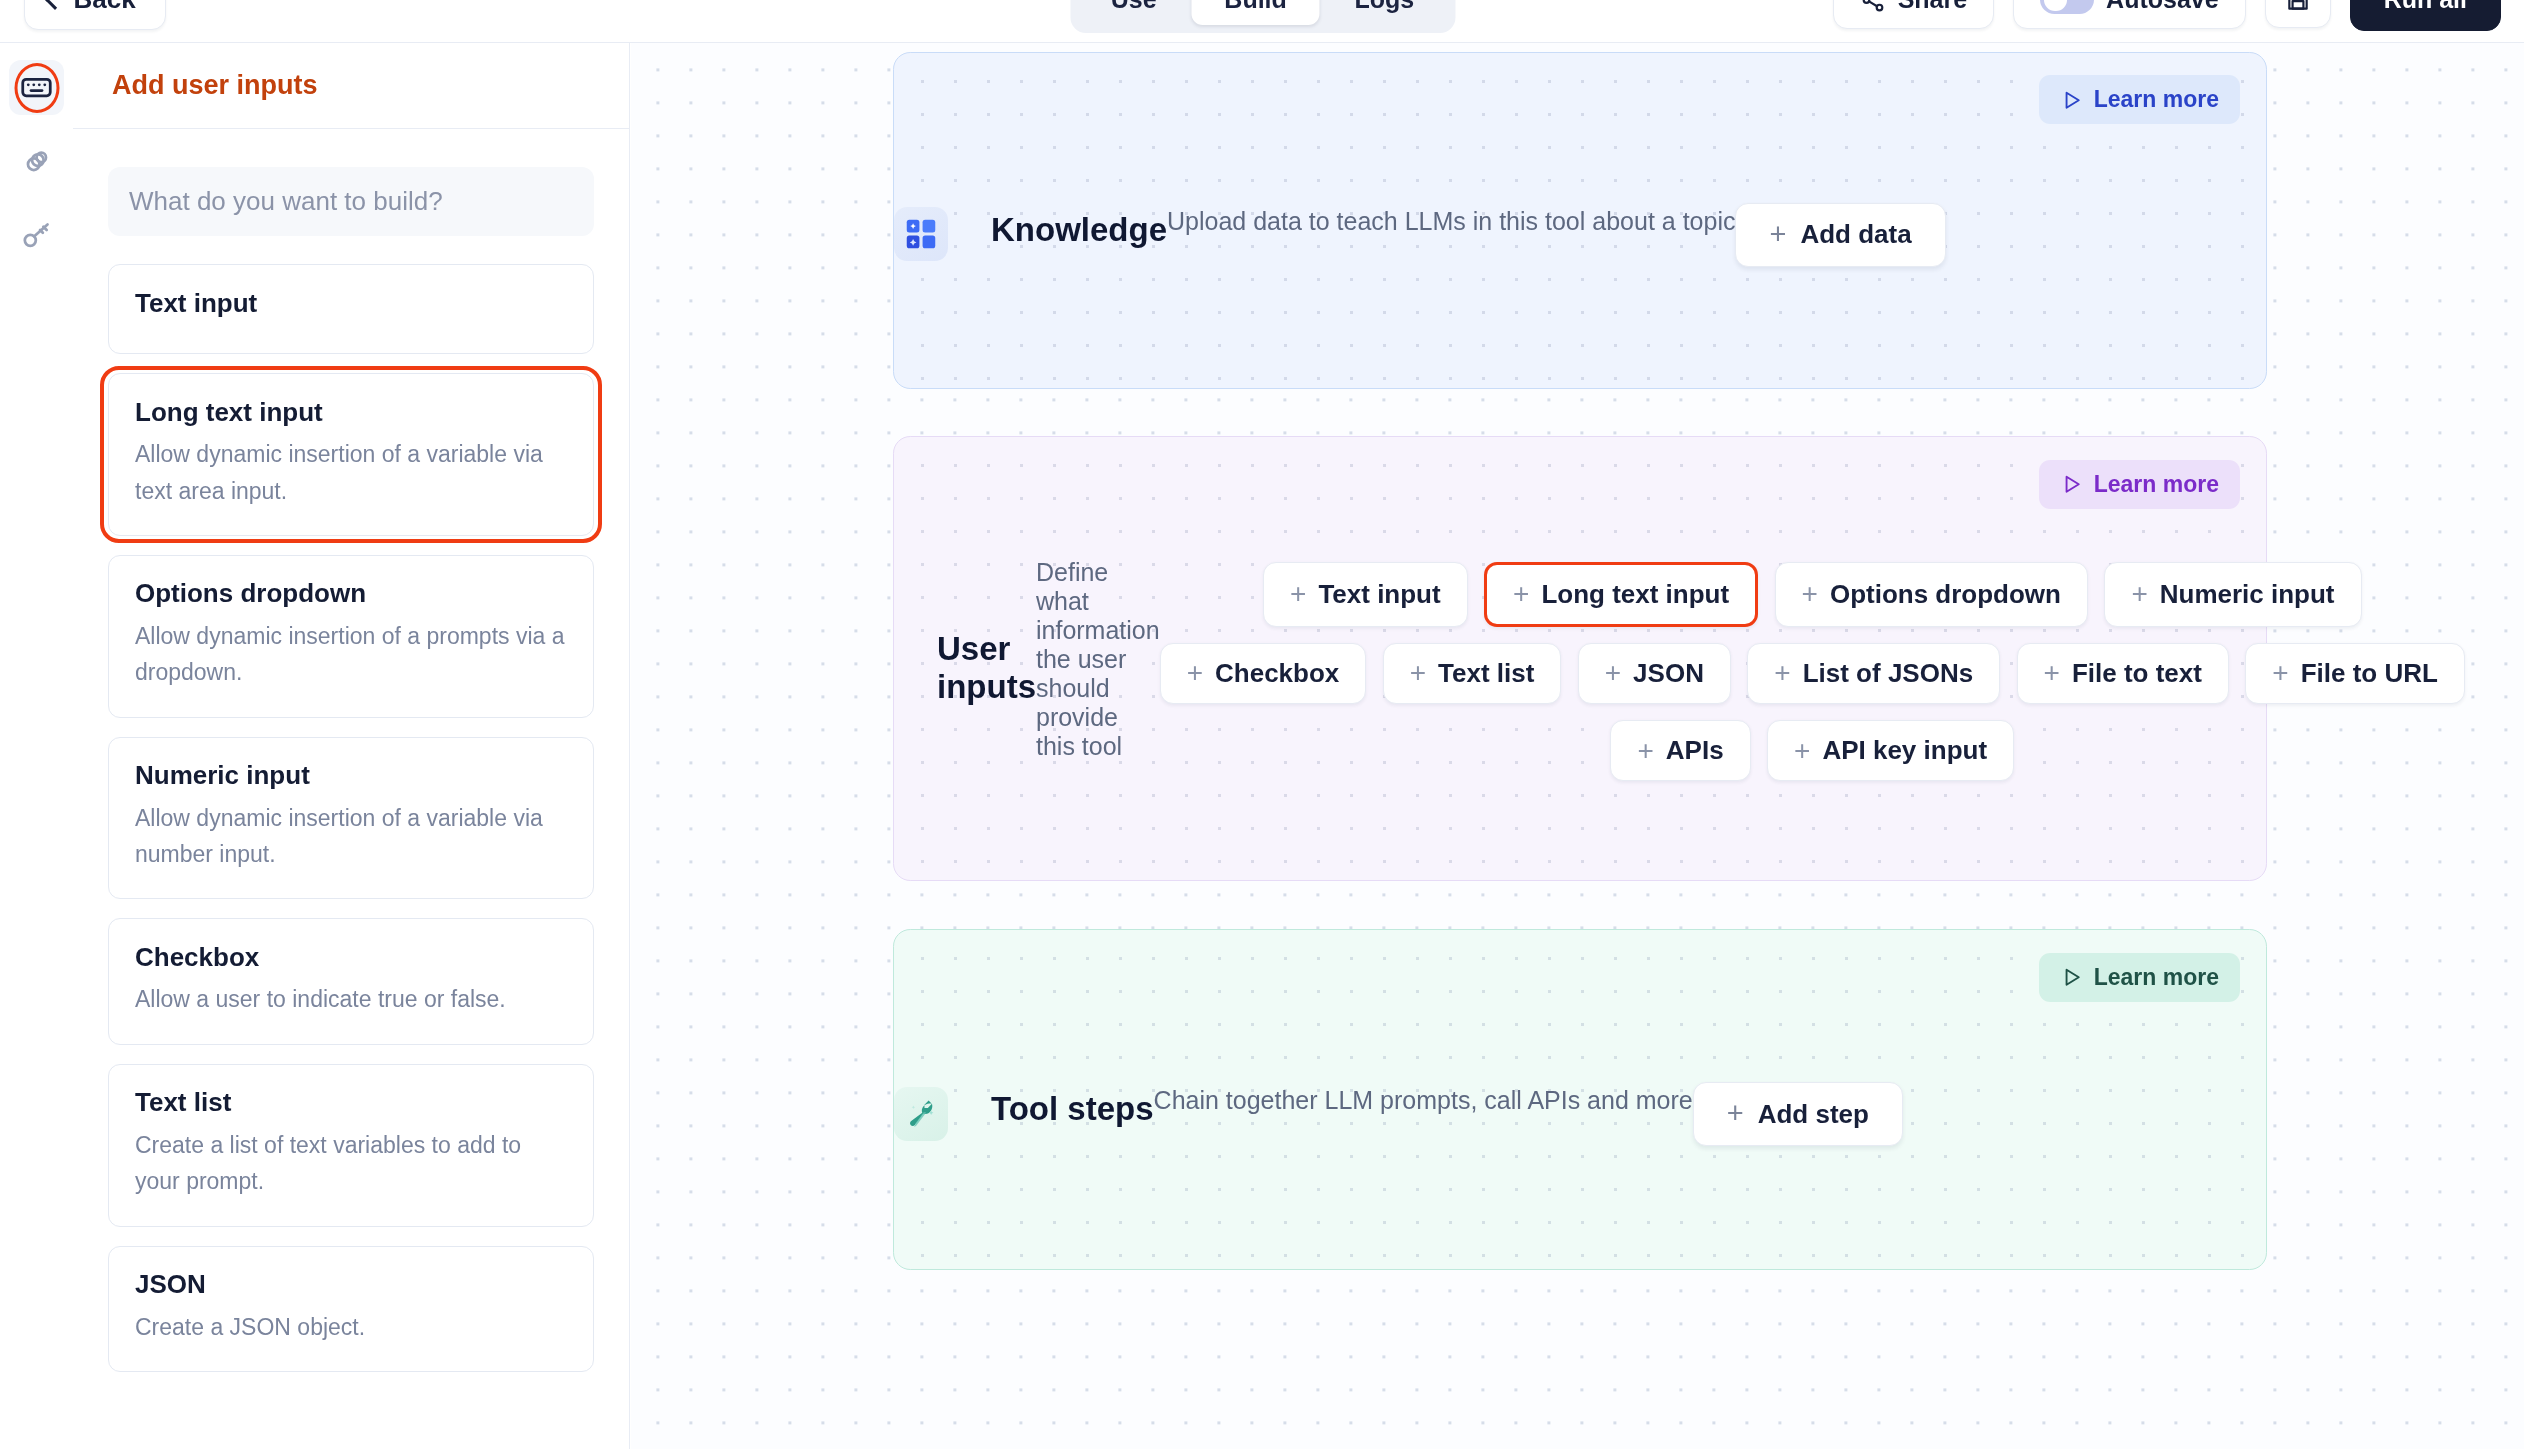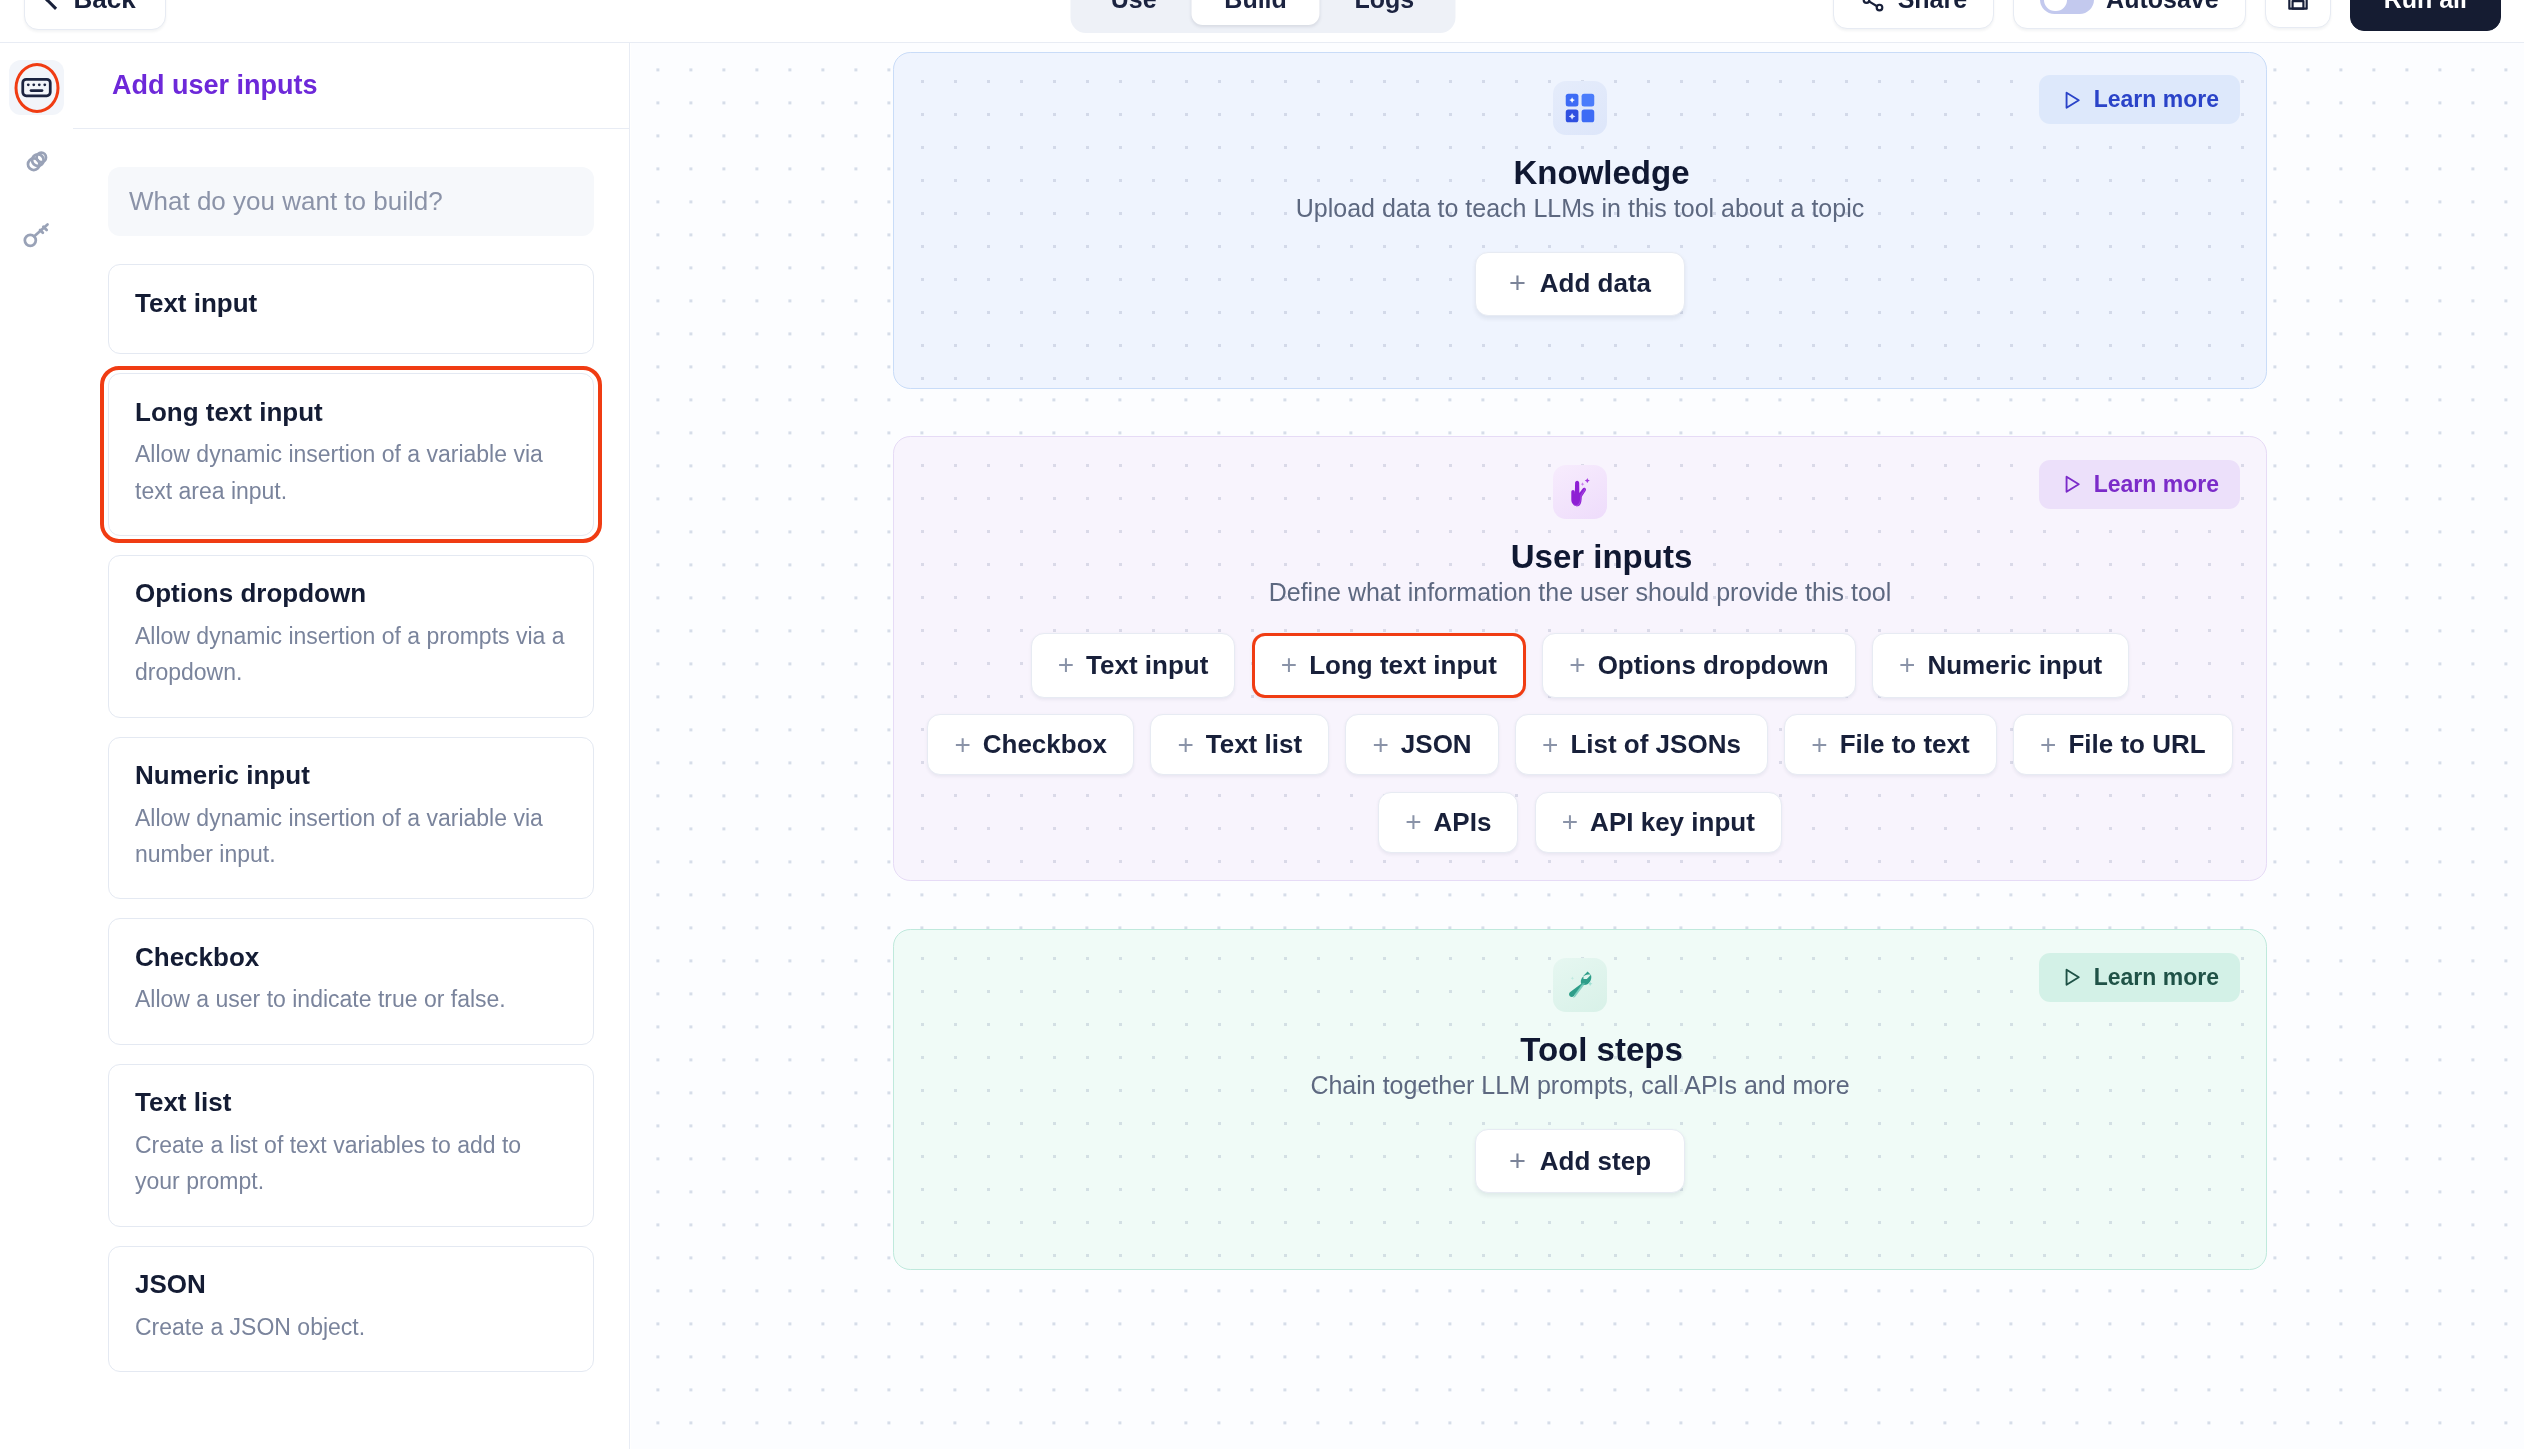--- a/index.html
+++ b/index.html
@@ -176,21 +176,21 @@
     overflow: hidden;
   }
   .panel-header {
     height: 86px;
     display: flex;
     align-items: center;
     padding-left: 39px;
     border-bottom: 1.7px solid #e8ecf4;
     font-size: 27px;
     font-weight: 700;
-    color: #6d28d9;
+    color: #c2410c;
   }
   .panel-body {
     padding: 38px 35px 0 35px;
   }
   .search-box {
     width: 100%;
     background: #f6f8fb;
     border: none;
     border-radius: 12px;
     padding: 19px 21px;
@@ -248,21 +248,20 @@
 
   .card {
     position: absolute;
     left: 262px;
     width: 1374px;
     border-radius: 17.3px;
     background-image: radial-gradient(rgba(110,125,160,0.22) 1.7px, transparent 1.7px);
     background-size: 33px 33px;
     background-position: 12px 12px;
     display: flex;
-    flex-direction: column;
     align-items: center;
   }
   .card-knowledge {
     top: 8.6px;
     height: 337px;
     border: 1.7px solid #c9dcf8;
     background-color: #eff4fe;
   }
   .card-userinputs {
     top: 393px;

